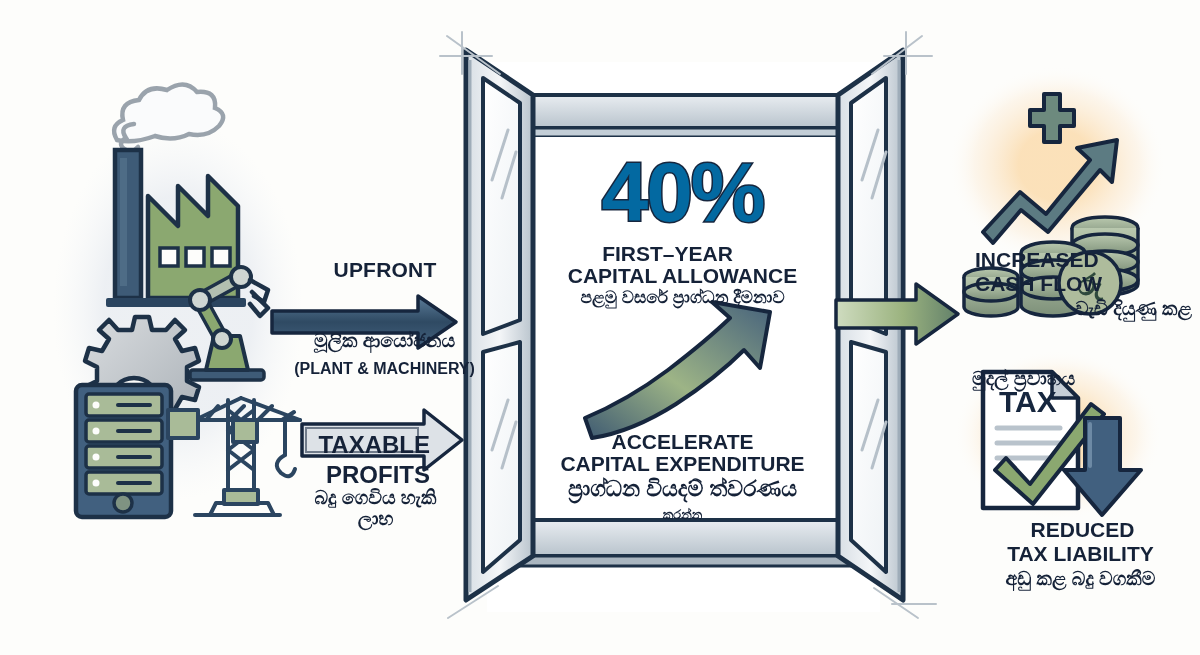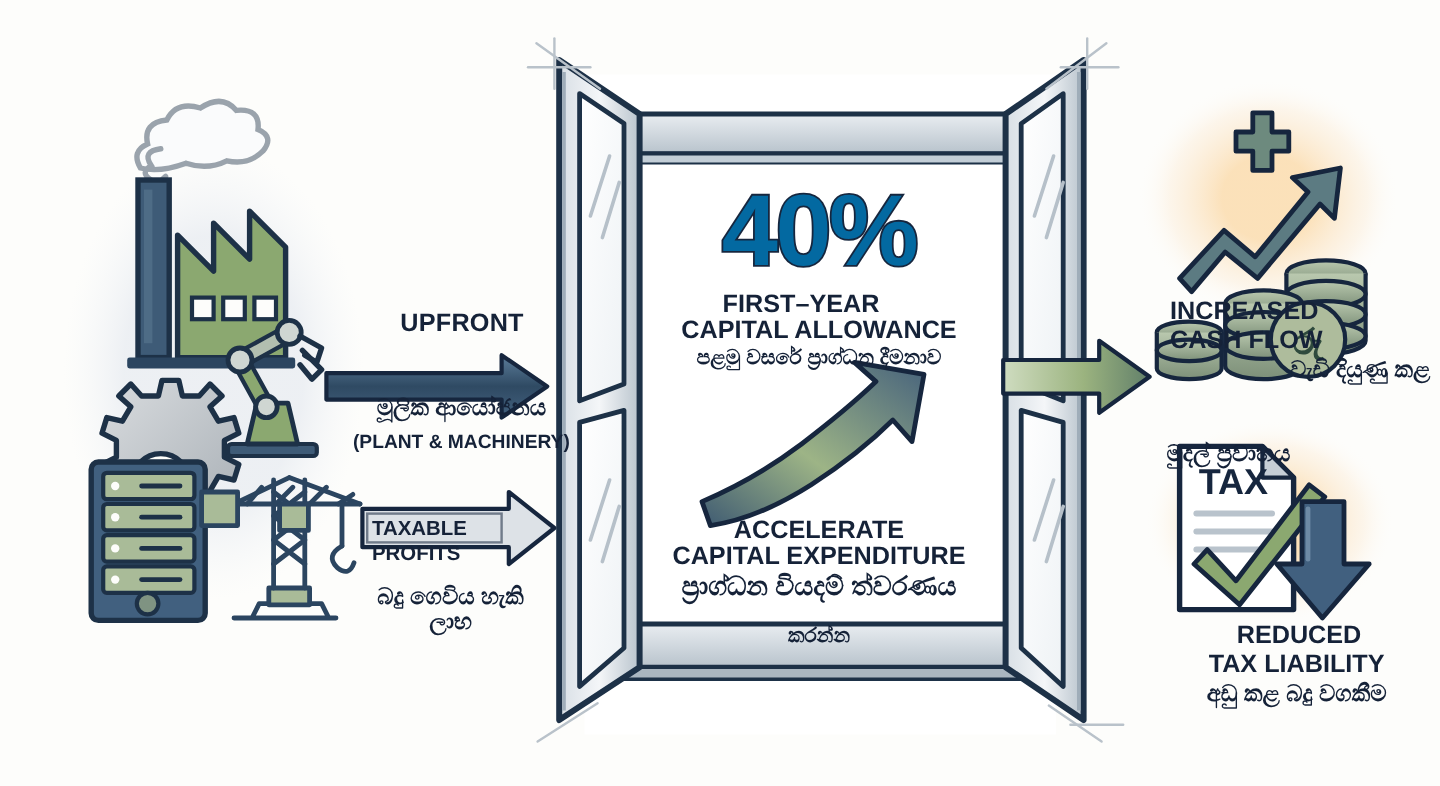--- a/index.html
+++ b/index.html
@@ -18,34 +18,34 @@
     font-weight:bold;
     text-align:center;
     line-height:1.12;
     white-space:nowrap;
   }
 
   #upfront-label { left:280px; top:258px; width:210px; font-size:21px; letter-spacing:.2px; }
   #upfront-si    { left:272px; top:330px; width:225px; font-size:19px; }
   #upfront-sub   { left:272px; top:360px; width:225px; font-size:16px; }
 
-  #taxable-label { left:310px; top:430px; width:120px; font-size:17px; text-align:left; line-height:1.25; }
+  #taxable-label { left:310px; top:430px; width:120px; font-size:24px; text-align:right; line-height:1.25; }
   #taxable-si    { left:288px; top:487px; width:175px; font-size:19px; }
 
   
   #pct        { left:560px; top:145px; width:245px; font-size:84px; color:#0369a1;
                 -webkit-text-stroke:3px #16263e; paint-order:stroke fill; letter-spacing:-2px; }
   #fy-1       { left:540px; top:242px; width:255px; font-size:21px; }
   #fy-2       { left:545px; top:264px; width:275px; font-size:21px; }
   #fy-si      { left:545px; top:288px; width:275px; font-size:17px; }
 
   #acc-1      { left:565px; top:430px; width:235px; font-size:21px; }
   #acc-2      { left:545px; top:452px; width:275px; font-size:21px; }
   #acc-si-1   { left:545px; top:477px; width:275px; font-size:22px; }
-  #acc-si-2   { left:545px; top:520px; width:275px; font-size:17px; }
+  #acc-si-2   { left:545px; top:508px; width:275px; font-size:13px; }
 
   
   #cash-1  { left:975px; top:248px; width:215px; font-size:21px; text-align:left; }
   #cash-2  { left:975px; top:272px; width:215px; font-size:21px; text-align:left; }
   #cash-si1{ left:972px; top:298px; width:220px; font-size:19px; text-align:right; }
   #cash-si2{ left:972px; top:325px; width:220px; font-size:19px; text-align:left;margin-top:43px; }
 
   #red-1   { left:975px; top:518px; width:215px; font-size:21px; }
   #red-2   { left:963px; top:542px; width:235px; font-size:21px;text-align:center; }
   #red-si  { left:963px; top:568px; width:235px; font-size:19px; }

